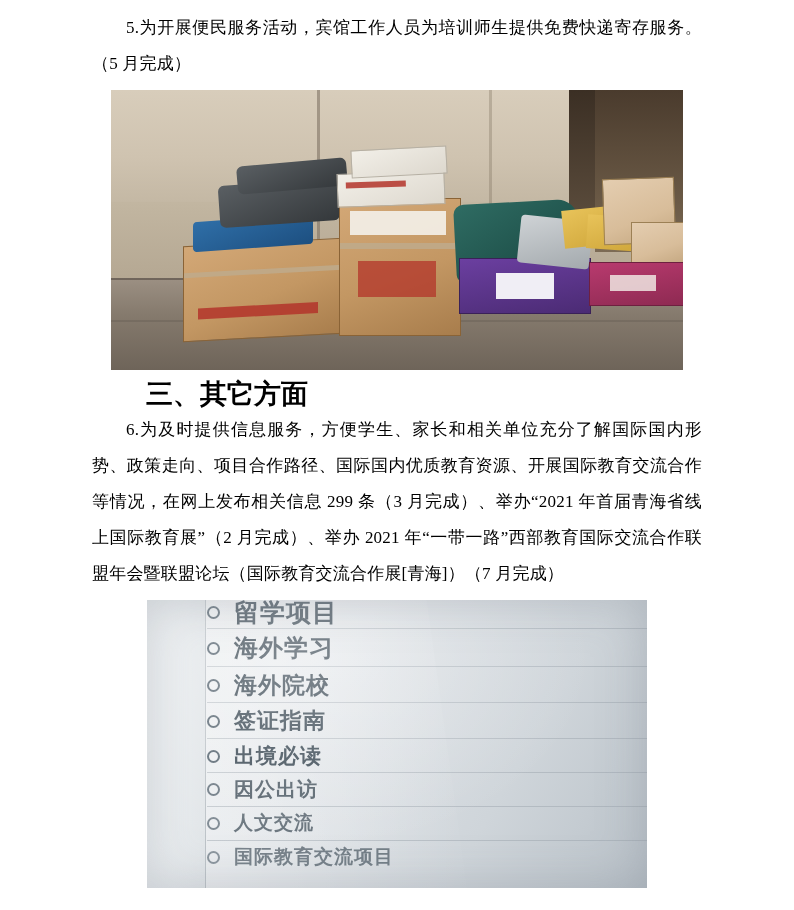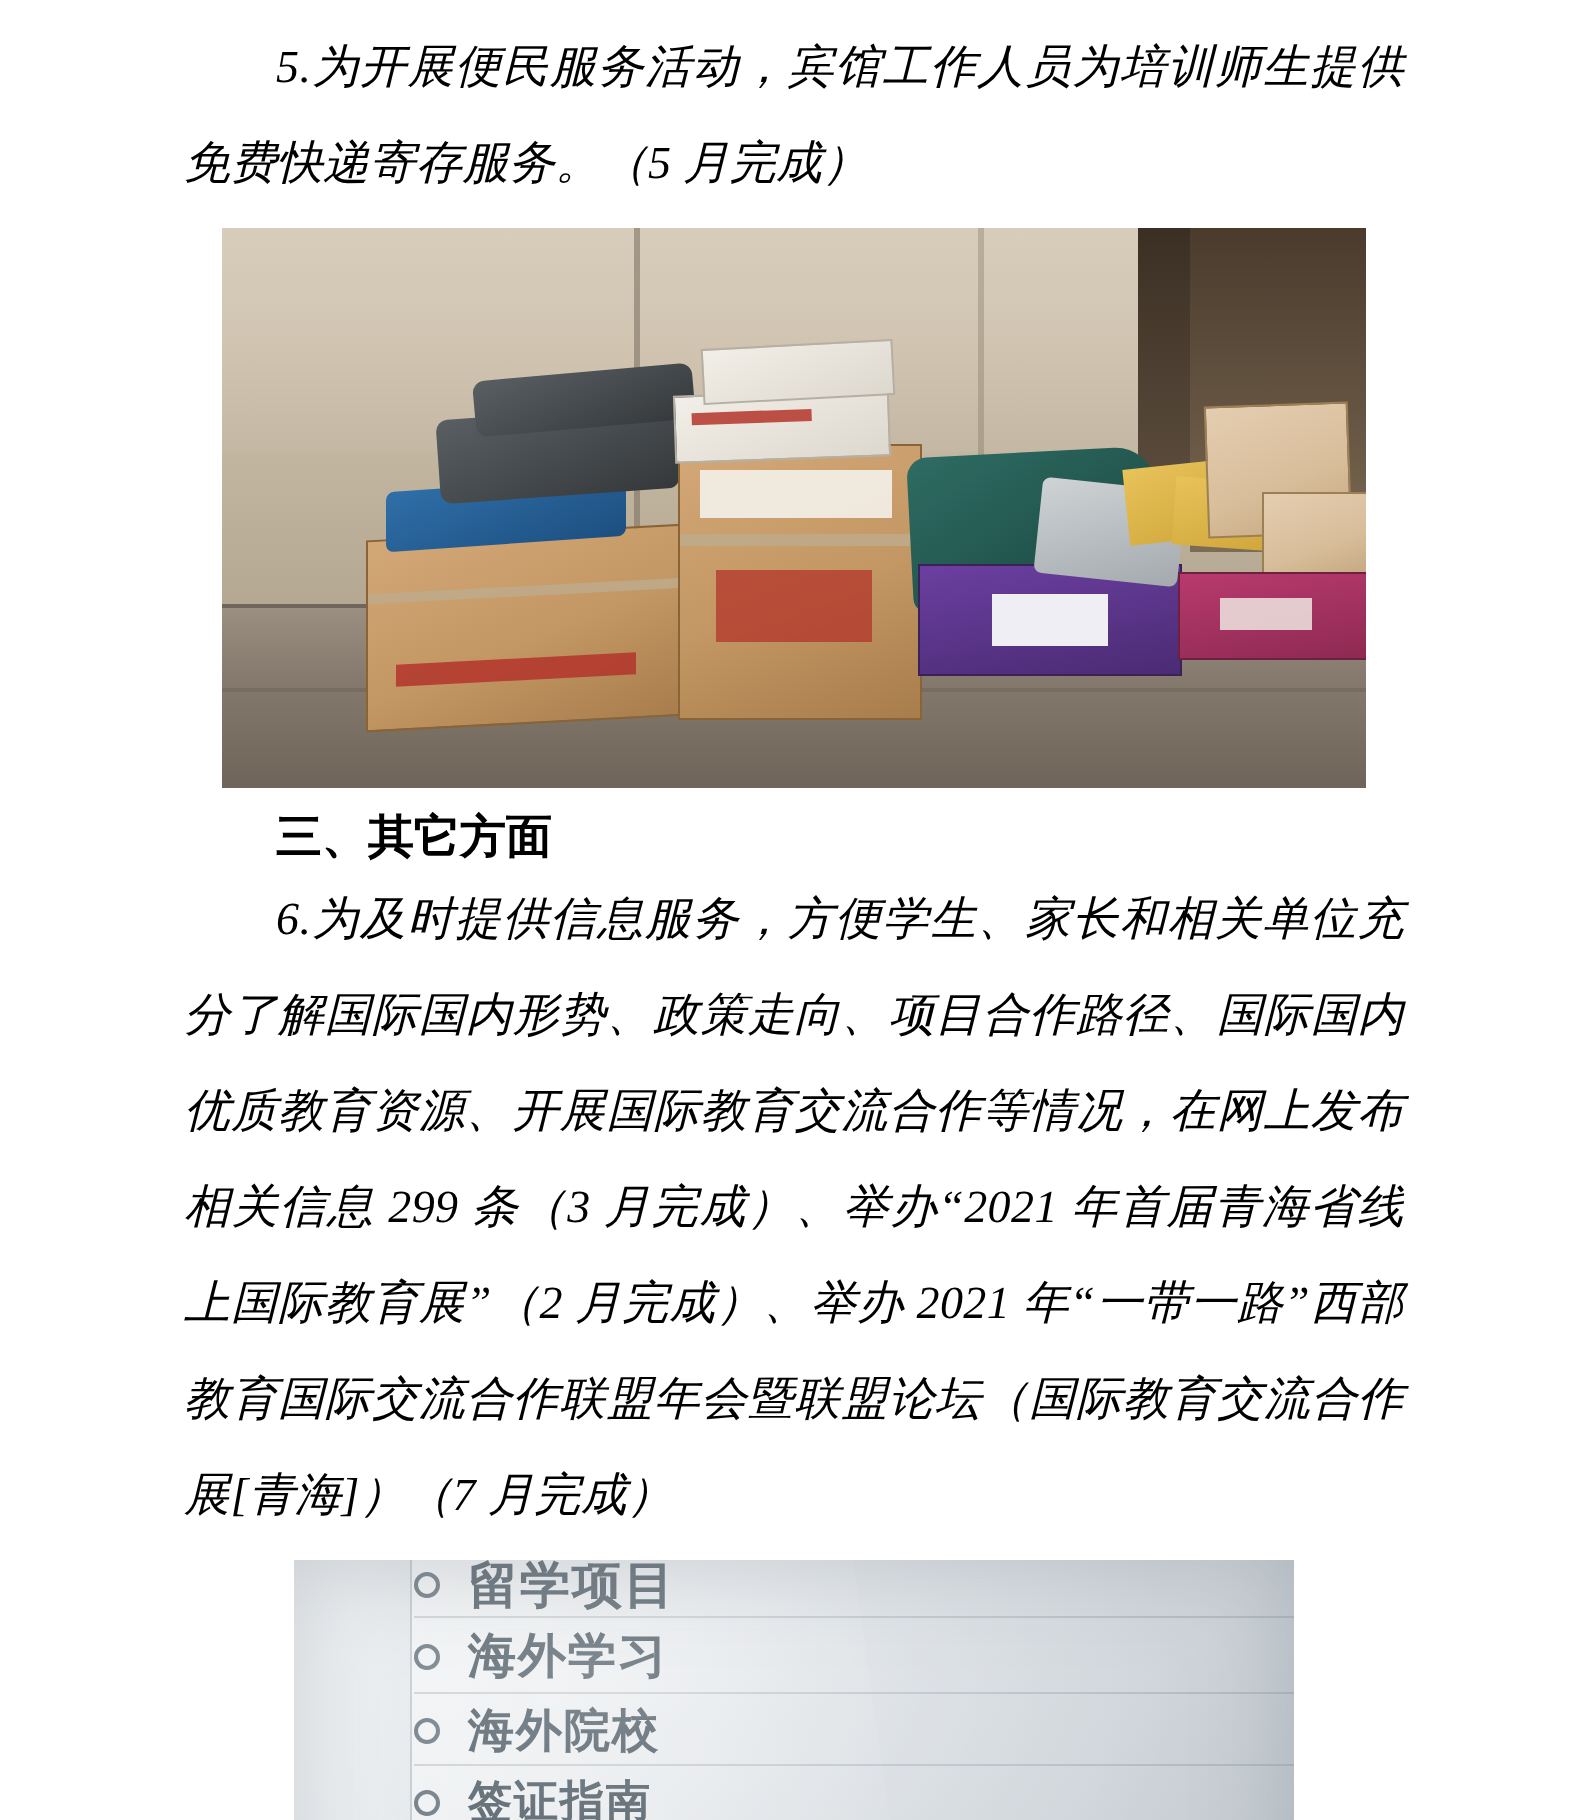--- a/index.html
+++ b/index.html
@@ -19,33 +19,32 @@
     width: 794px;
     height: 910px;
     padding: 0;
     box-sizing: border-box;
   }
   .content {
     padding: 10px 92px 0 92px;
     box-sizing: border-box;
   }
   .para {
-    font-size: 23px;
-    line-height: 48px;
+    font-size: 17px;
+    line-height: 36px;
     text-align: justify;
     text-justify: inter-ideograph;
     margin: 0 0 2px 0;
     letter-spacing: 0.2px;
-    font-style: italic;
   }
   .para.indent {
     text-indent: 2em;
   }
   .heading {
-    font-size: 23px;
+    font-size: 27px;
     line-height: 36px;
     font-weight: bold;
     text-indent: 2em;
     margin: 4px 0 0 0;
     font-family: "Liberation Sans", "DejaVu Sans", sans-serif;
   }
   .figure {
     margin: 8px 0 6px 0;
     display: flex;
     justify-content: center;

